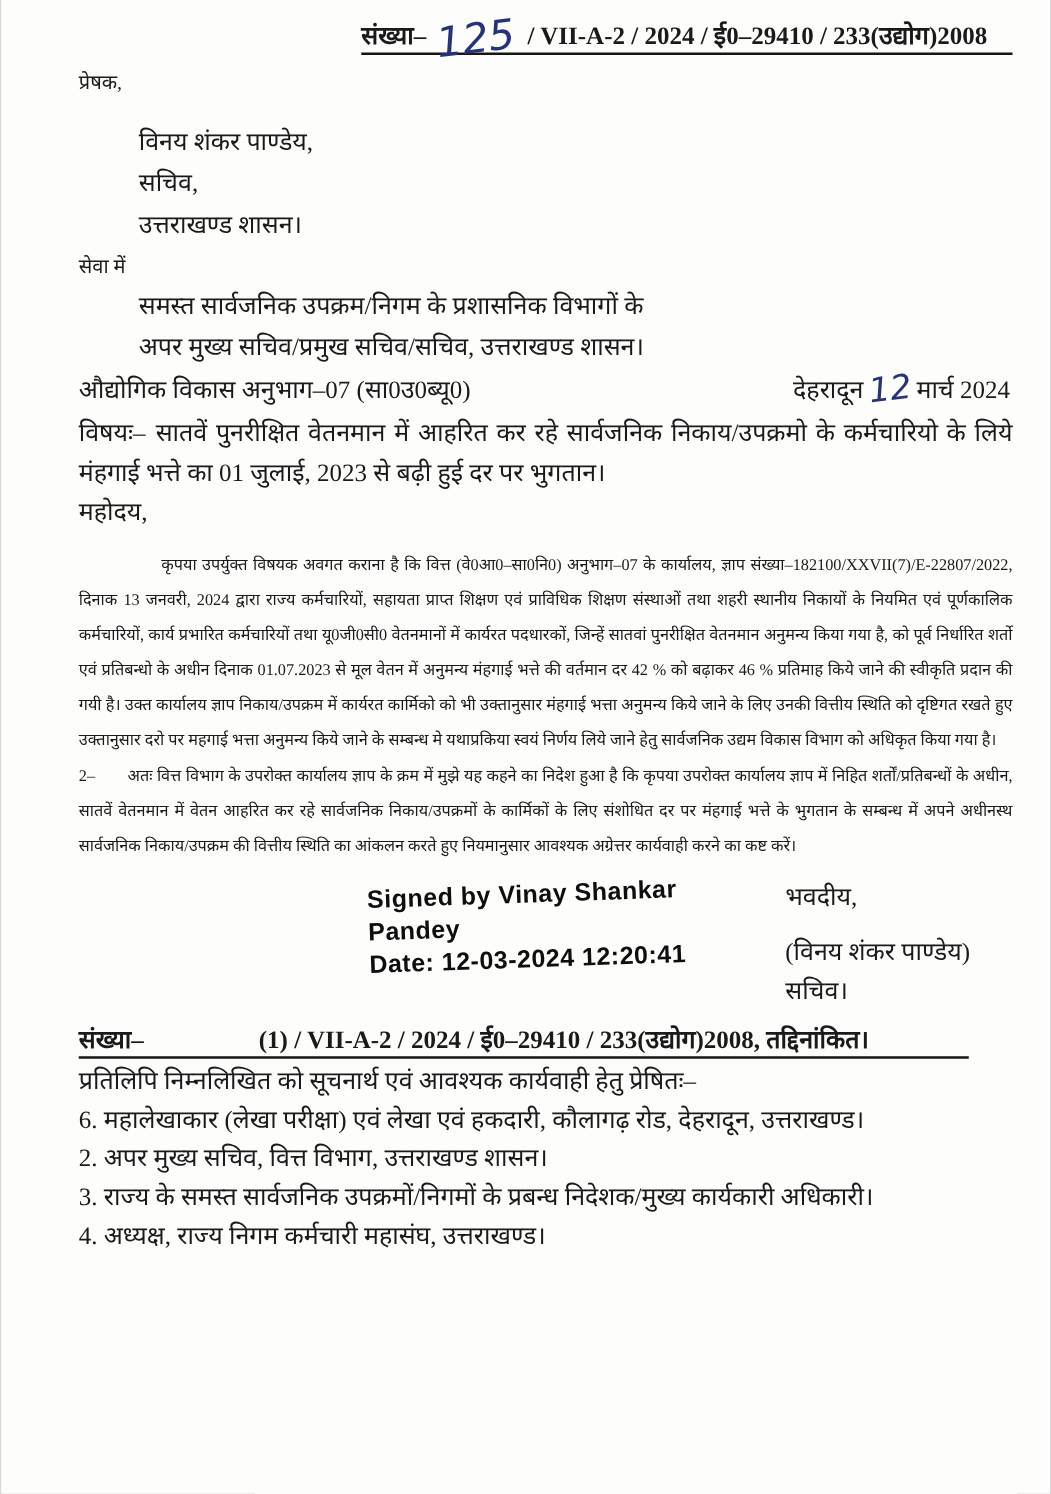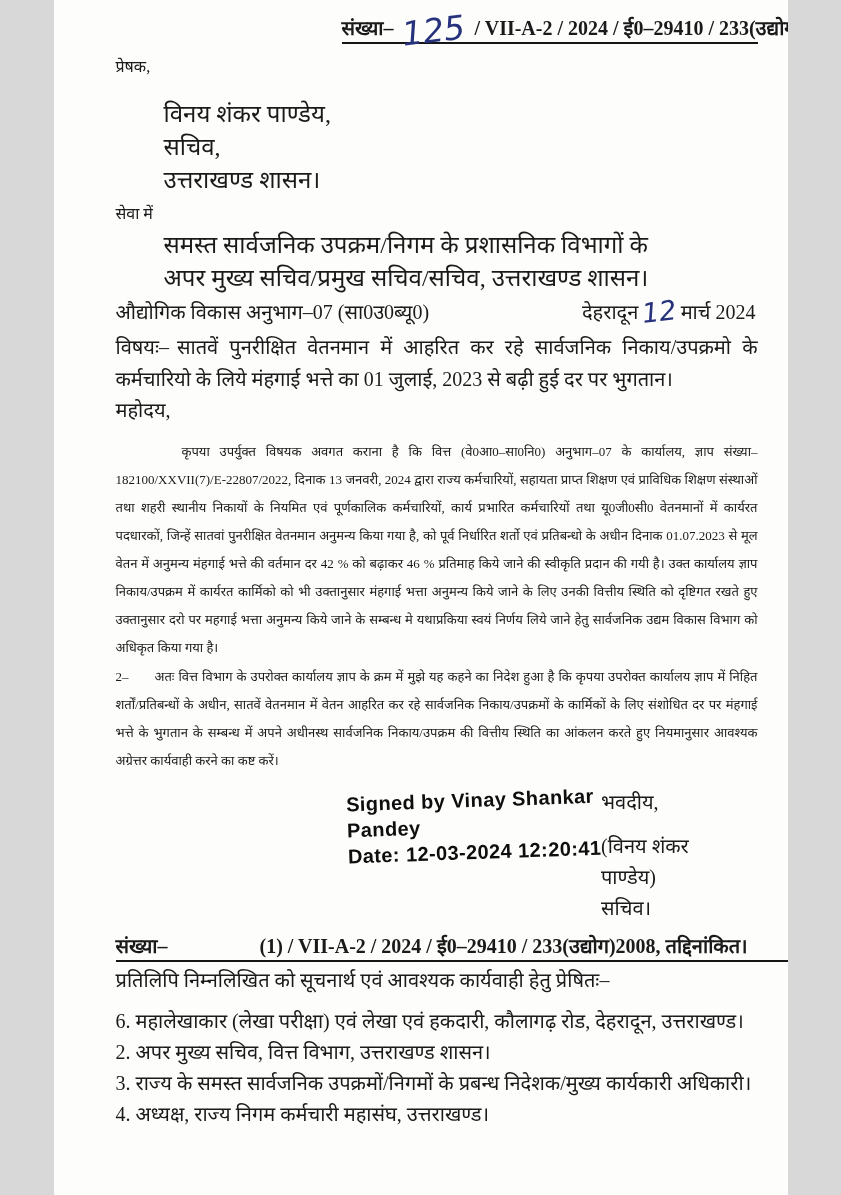--- a/index.html
+++ b/index.html
@@ -1,35 +1,35 @@
 <!DOCTYPE html>
 <html><head>
 <meta charset="utf-8">
 <style>
   html,body{margin:0;padding:0;background:#d8d8d8;}
   .page{
-    width:734px;height:1195px;box-sizing:border-box;position:relative;
+    width:839px;height:1195px;box-sizing:border-box;position:relative;
     background:#fdfdfc;color:#1a1a1a;
     font-family:"Liberation Serif","DejaVu Sans",serif;
     padding:14px 30px 0 62px;overflow:hidden;margin:0 auto;
   }
   .ref-line{
     margin-left:226px;display:flex;align-items:flex-end;
     border-bottom:2px solid #161616;padding-bottom:1px;
     font-size:20px;font-weight:600;white-space:nowrap;
   }
   .hand{
     font-family:"DejaVu Sans",sans-serif;font-style:italic;font-weight:500;
     color:#27327c;display:inline-block;transform:rotate(-7deg);
   }
   .hand.big{font-size:33px;line-height:20px;margin:0 10px 0 8px;}
   .hand.small{font-size:27px;line-height:18px;margin:0 4px;}
   .label-line{font-size:16px;line-height:30px;}
   .from-label{margin-top:8px;}
-  .block-indent{margin-left:48px;font-size:24px;line-height:33px;}
+  .block-indent{margin-left:48px;font-size:20px;line-height:33px;}
   .sender{margin-top:16px;}
   .to-label{margin-top:2px;}
   .dept-row{display:flex;justify-content:space-between;align-items:flex-end;font-size:20px;line-height:32px;margin-top:1px;}
   .date-part{display:flex;align-items:center;margin-right:2px;white-space:nowrap;}
   .subject{margin:3px 0 0;font-size:20px;line-height:32px;text-align:justify;}
   .subject .subj-label{margin-right:8px;margin-top:40px;}
   .salutation{font-size:20px;line-height:31px;}
   .para{margin:0;font-size:13px;line-height:28px;text-align:justify;}
   .para1{margin-top:12px;text-indent:66px;}
   .para2{margin-top:1px;}
@@ -41,21 +41,21 @@
     transform:rotate(-2deg);letter-spacing:.4px;white-space:nowrap;
   }
   .closing{margin-left:auto;margin-right:34px;font-size:20px;line-height:31px;}
   .closing .yours{margin-bottom:13px;}
   .copy-ref{
     display:flex;align-items:flex-end;margin-top:8px;width:712px;
     border-bottom:2px solid #161616;padding-bottom:1px;
     font-size:20px;font-weight:600;white-space:nowrap;
   }
   .copy-ref .gap{width:92px;}
-  .copy-intro{margin:3px 0 10px;font-size:20px;line-height:31px;}
+  .copy-intro{margin:3px 0 0;font-size:20px;line-height:31px;}
   .copy-item{font-size:20px;line-height:31px;text-align:left;}
 </style>
 </head>
 <body>
 
 <div class="page">
 
   <div class="ref-line">
     <span>संख्या–</span>
     <span class="hand big">125</span>

